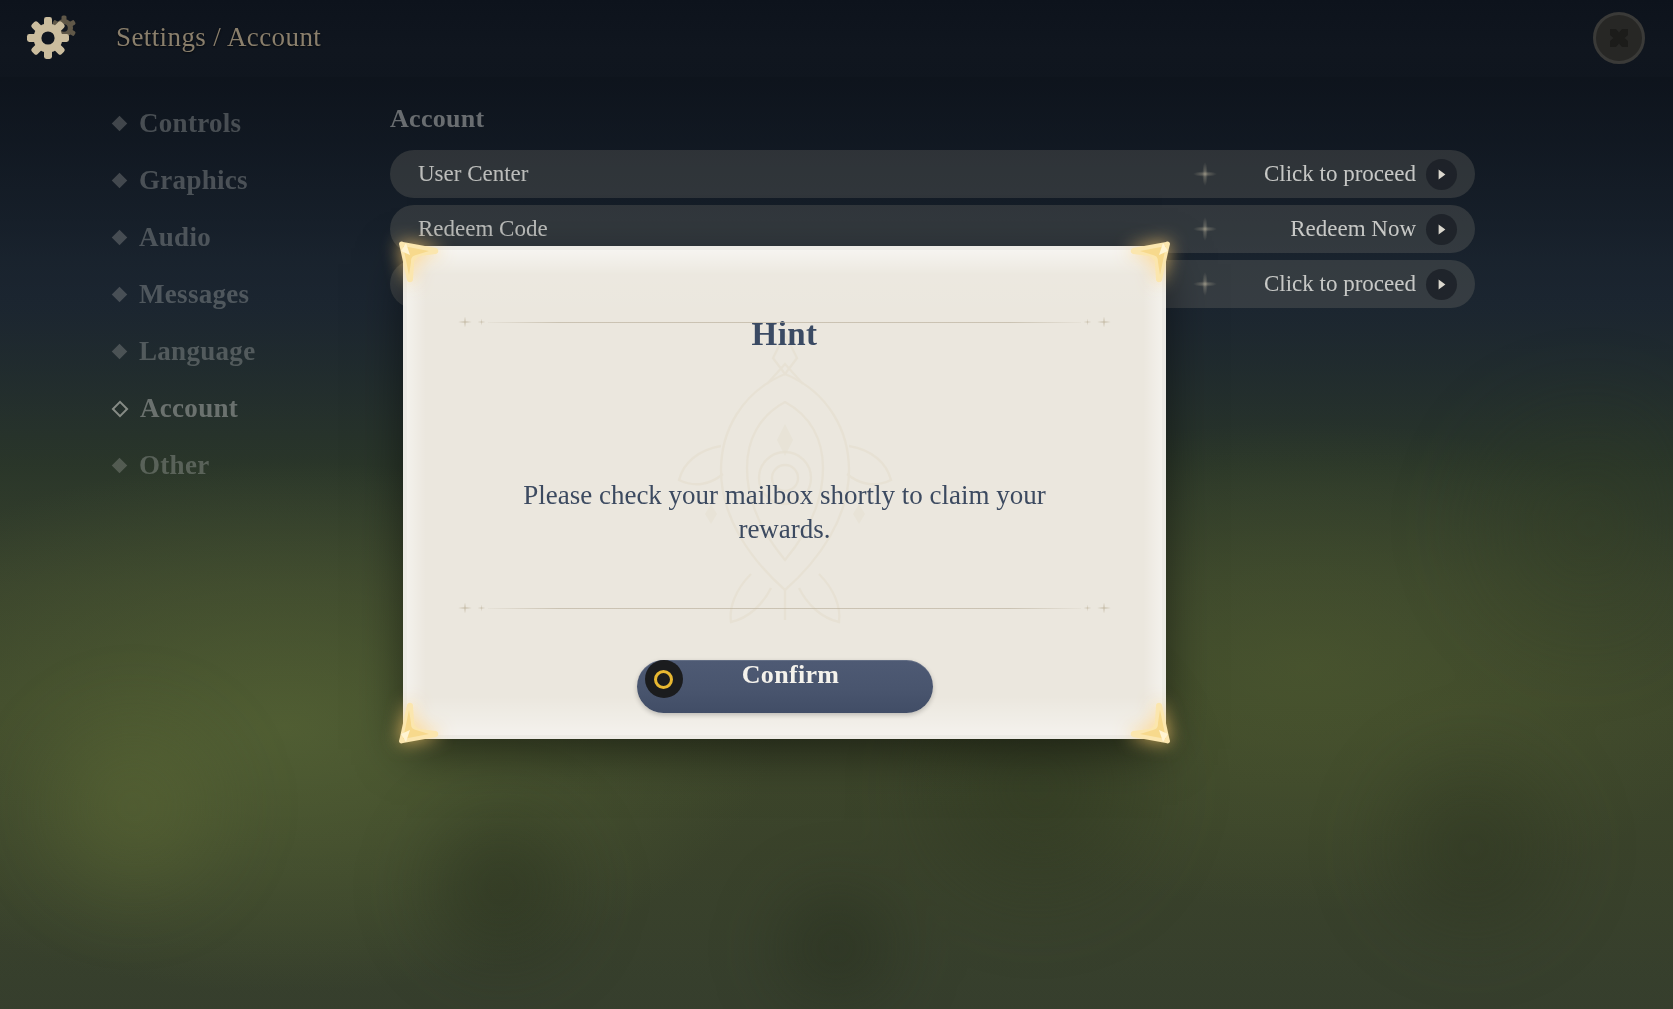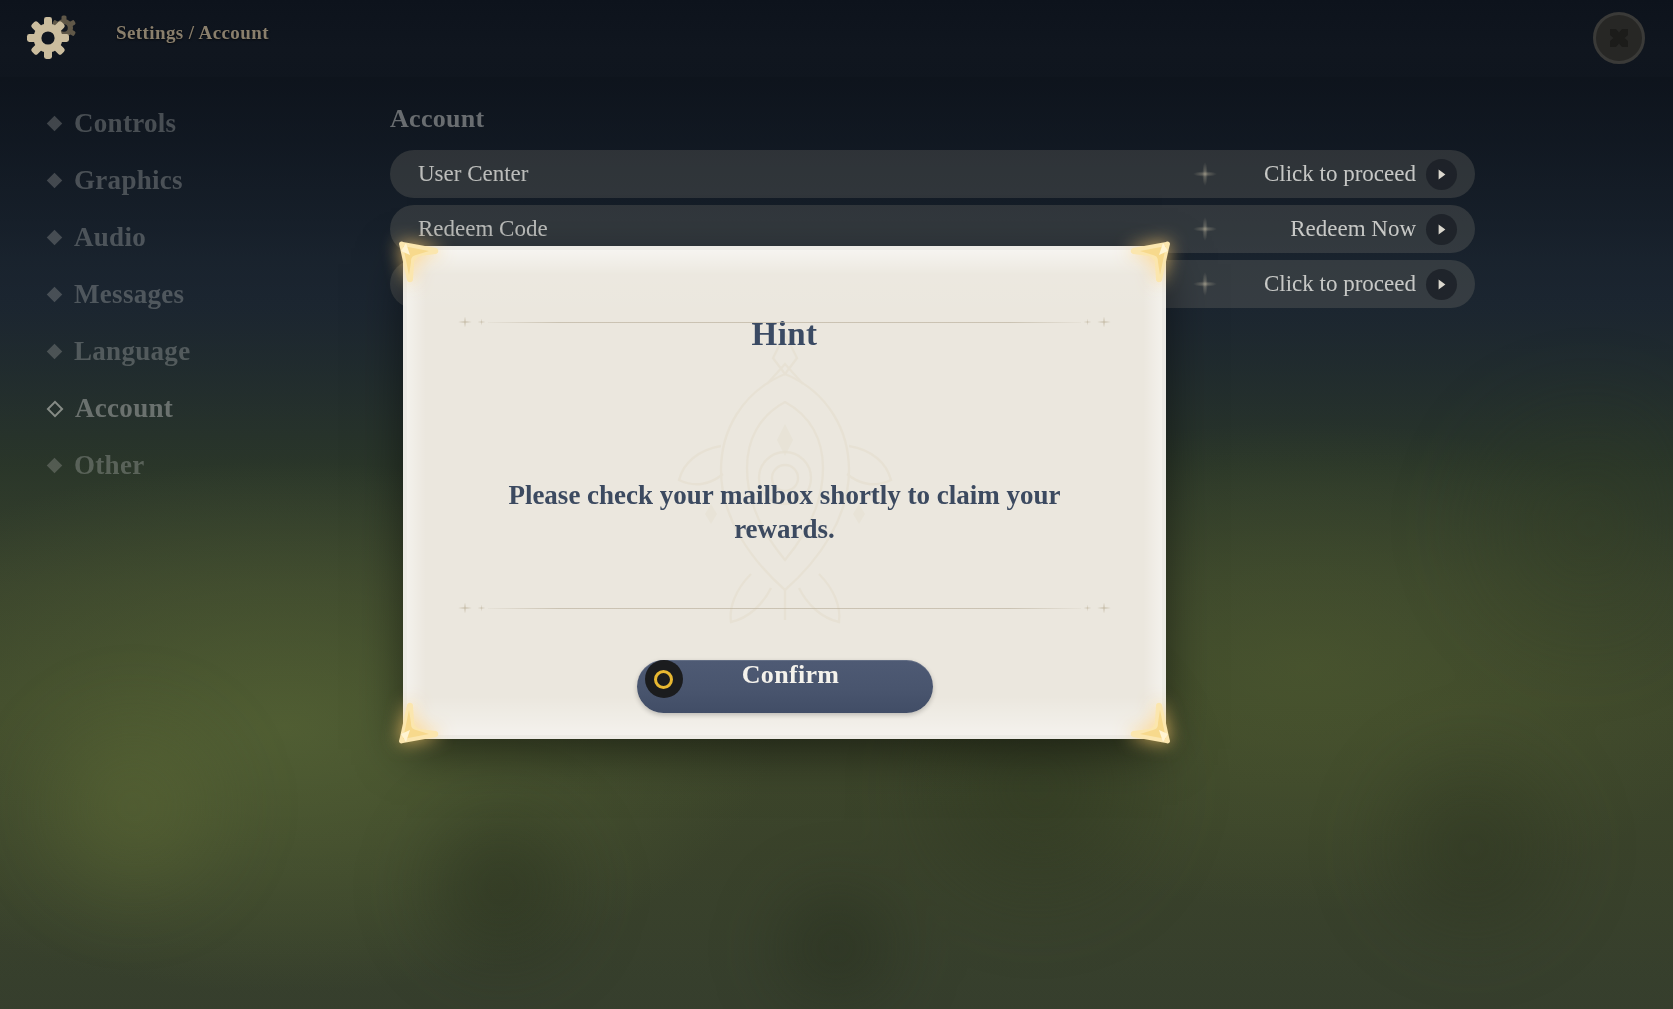--- a/index.html
+++ b/index.html
@@ -71,24 +71,24 @@
   .gear-wrap {
     position: absolute;
     left: 26px; top: 12px;
     width: 56px; height: 52px;
   }
   .gear-wrap svg { display: block; }
 
   .crumb {
     position: absolute;
     left: 116px; top: 22px;
-    font-size: 19px;
+    font-size: 27px;
     letter-spacing: 0.4px;
     color: #8a7f6c;
-    font-weight: 700;
+    font-weight: 400;
     font-family: "Liberation Serif", serif;
     text-shadow: 0 1px 2px rgba(0,0,0,0.6);
   }
 
   .close-btn {
     position: absolute;
     right: 28px; top: 12px;
     width: 52px; height: 52px;
     border-radius: 50%;
     border: 3px solid #3a3a38;
@@ -102,21 +102,21 @@
   .sidebar {
     position: absolute;
     left: 0; top: 95px;
     width: 370px;
     z-index: 4;
   }
   .side-item {
     display: flex;
     align-items: center;
     height: 57px;
-    padding-left: 49px;
+    padding-left: 114px;
     cursor: pointer;
   }
   .side-diamond {
     width: 11px; height: 11px;
     margin-right: 14px;
     transform: rotate(45deg);
     background: rgba(180,180,175,0.30);
     flex: none;
   }
   .side-item.active .side-diamond {
@@ -294,21 +294,21 @@
     color: #6cb83f;
     font-family: "Liberation Serif", serif;
     letter-spacing: 0.2px;
   }
   .modal-text {
     position: absolute;
     top: 228px; left: 84px; right: 84px;
     text-align: center;
     font-size: 27px;
     line-height: 1.26;
-    font-weight: 700;
+    font-weight: 400;
     color: #3c4a60;
     font-family: "Liberation Serif", serif;
   }
 
   .confirm-btn {
     position: absolute;
     left: 50%; bottom: 22px;
     transform: translateX(-50%);
     width: 296px; height: 53px;
     border-radius: 27px;

